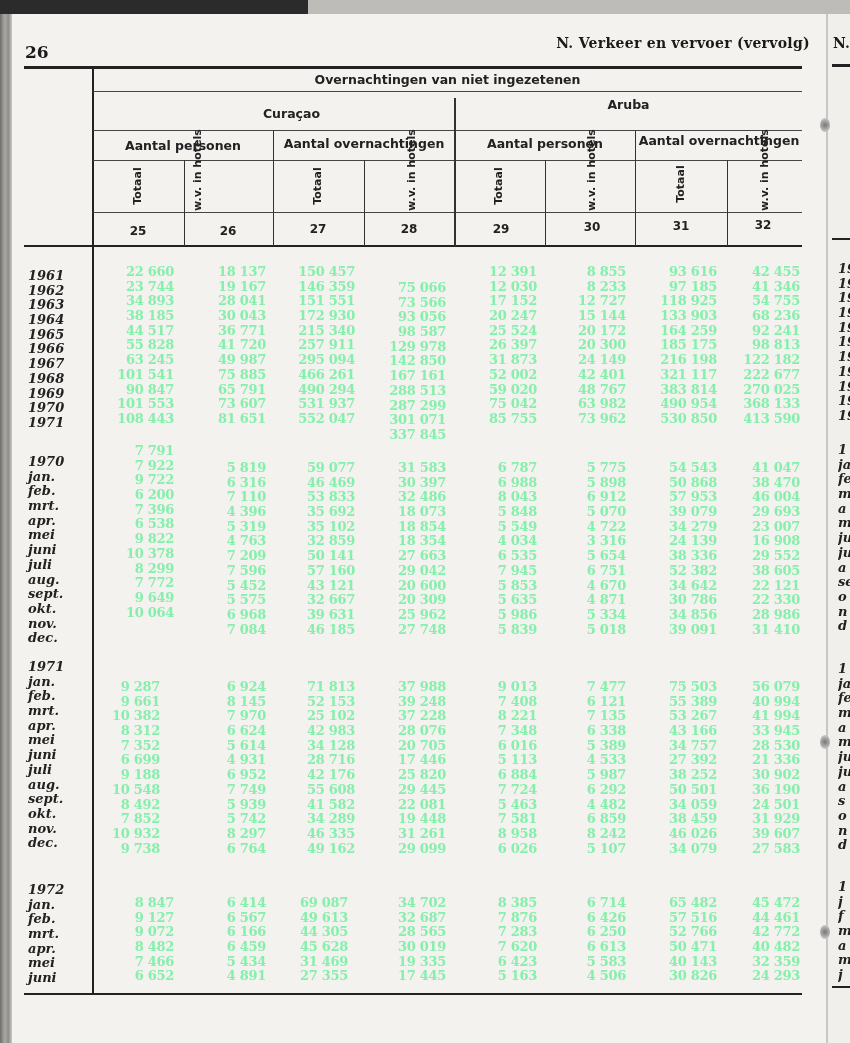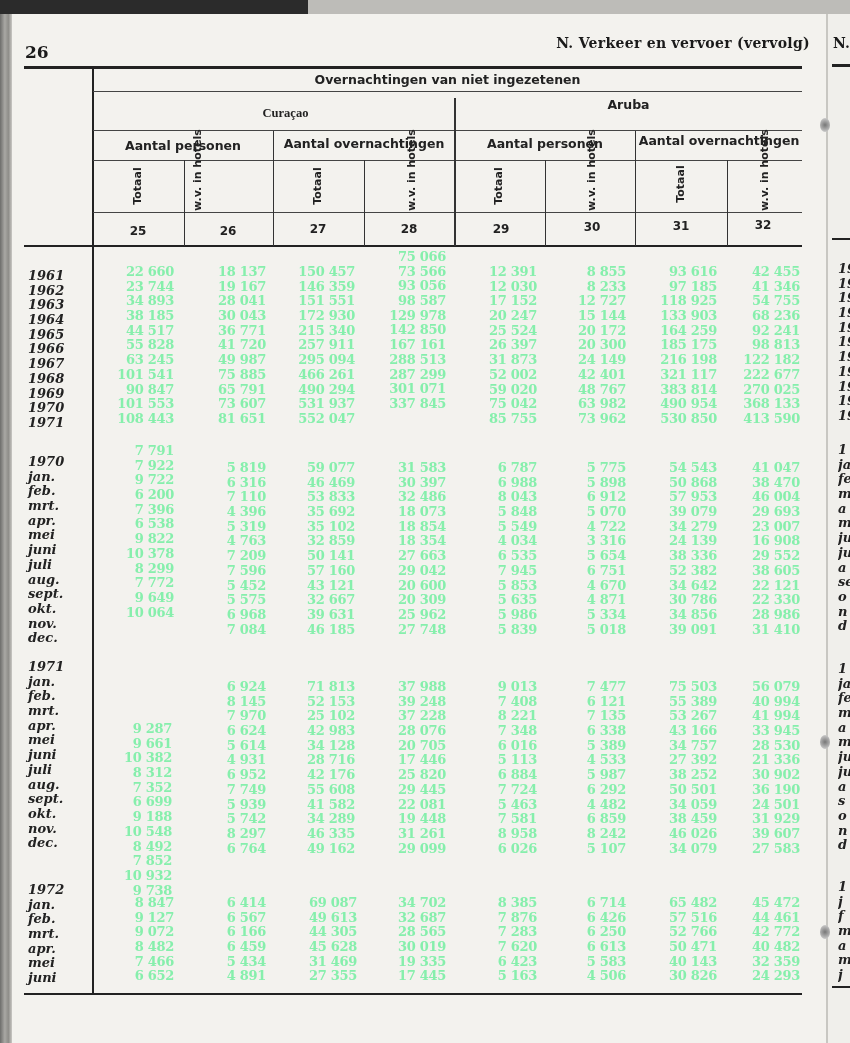--- a/index.html
+++ b/index.html
@@ -113,21 +113,21 @@
 <div class="vline" style="left:454px; top:98px; height:148px; width:1.5px;"></div>
 <div class="vline" style="left:273px; top:131px; height:115px;"></div>
 <div class="vline" style="left:635px; top:131px; height:115px;"></div>
 
 <div class="vline" style="left:184px; top:160px; height:86px;"></div>
 <div class="vline" style="left:364px; top:160px; height:86px;"></div>
 <div class="vline" style="left:545px; top:160px; height:86px;"></div>
 <div class="vline" style="left:727px; top:160px; height:86px;"></div>
 
 <div class="hdr hdr-main" style="left:93px; width:709px; top:72px;">Overnachtingen van niet ingezetenen</div>
-<div class="hdr hdr-main" style="left:105px; width:361px; top:106px;font-family:Liberation Serif, serif;">Curaçao</div>
+<div class="hdr hdr-main" style="left:111px; width:361px; top:106px;">Curaçao</div>
 <div class="hdr hdr-main" style="left:455px; width:347px; top:97px;">Aruba</div>
 
 <div class="hdr hdr-sub" style="left:93px; width:180px; top:138px;">Aantal personen</div>
 <div class="hdr hdr-sub" style="left:274px; width:180px; top:136px;">Aantal overnachtingen</div>
 <div class="hdr hdr-sub" style="left:455px; width:180px; top:136px;">Aantal personen</div>
 <div class="hdr hdr-sub" style="left:636px; width:166px; top:133px;">Aantal overnachtingen</div>
 
 <div class="rot" style="left:108px; top:180px; width:60px;">Totaal</div>
 <div class="rot" style="left:168px; top:175px; width:60px;"><span>w.v. in hotels</span></div>
 <div class="rot" style="left:288px; top:180px; width:60px;">Totaal</div>
@@ -235,21 +235,21 @@
       <div>151 551</div>
       <div>172 930</div>
       <div>215 340</div>
       <div>257 911</div>
       <div>295 094</div>
       <div>466 261</div>
       <div>490 294</div>
       <div>531 937</div>
       <div>552 047</div>
     </div>
-    <div class="col" style="top: 250px; left: 366px; width: 80px;">
+    <div class="col" style="top: 281px; left: 366px; width: 80px;">
       <div>75 066</div>
       <div>73 566</div>
       <div>93 056</div>
       <div>98 587</div>
       <div>129 978</div>
       <div>142 850</div>
       <div>167 161</div>
       <div>288 513</div>
       <div>287 299</div>
       <div>301 071</div>
@@ -412,21 +412,21 @@
       <div>29 693</div>
       <div>23 007</div>
       <div>16 908</div>
       <div>29 552</div>
       <div>38 605</div>
       <div>22 121</div>
       <div>22 330</div>
       <div>28 986</div>
       <div>31 410</div>
     </div>
-    <div class="col" style="top: 680px; left: 92px; width: 80px; margin-top: 42px;">
+    <div class="col" style="top: 680px; left: 80px; width: 80px;">
       <div>9 287</div>
       <div>9 661</div>
       <div>10 382</div>
       <div>8 312</div>
       <div>7 352</div>
       <div>6 699</div>
       <div>9 188</div>
       <div>10 548</div>
       <div>8 492</div>
       <div>7 852</div>
@@ -540,21 +540,21 @@
       <div>6 652</div>
     </div>
     <div class="col" style="top: 896px; left: 186px; width: 80px;">
       <div>6 414</div>
       <div>6 567</div>
       <div>6 166</div>
       <div>6 459</div>
       <div>5 434</div>
       <div>4 891</div>
     </div>
-    <div class="col" style="top: 896px; left: 277px; width: 80px;">
+    <div class="col" style="top: 896px; left: 268px; width: 80px;">
       <div>69 087</div>
       <div>49 613</div>
       <div>44 305</div>
       <div>45 628</div>
       <div>31 469</div>
       <div>27 355</div>
     </div>
     <div class="col" style="top: 896px; left: 366px; width: 80px;">
       <div>34 702</div>
       <div>32 687</div>

